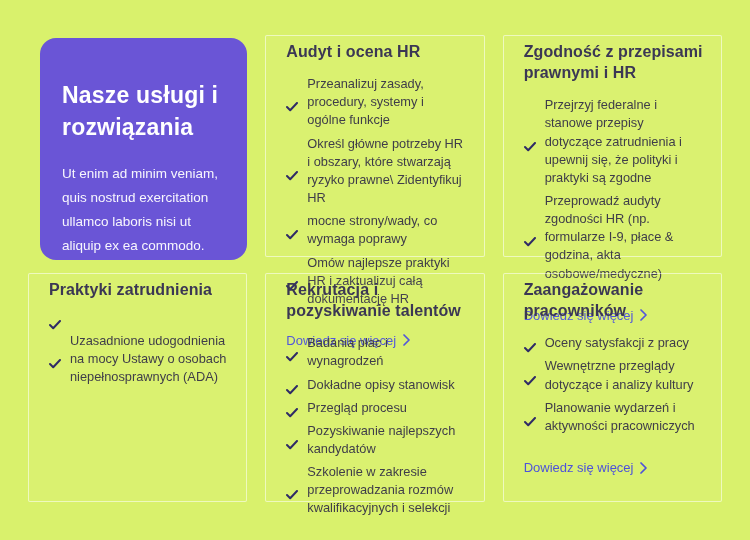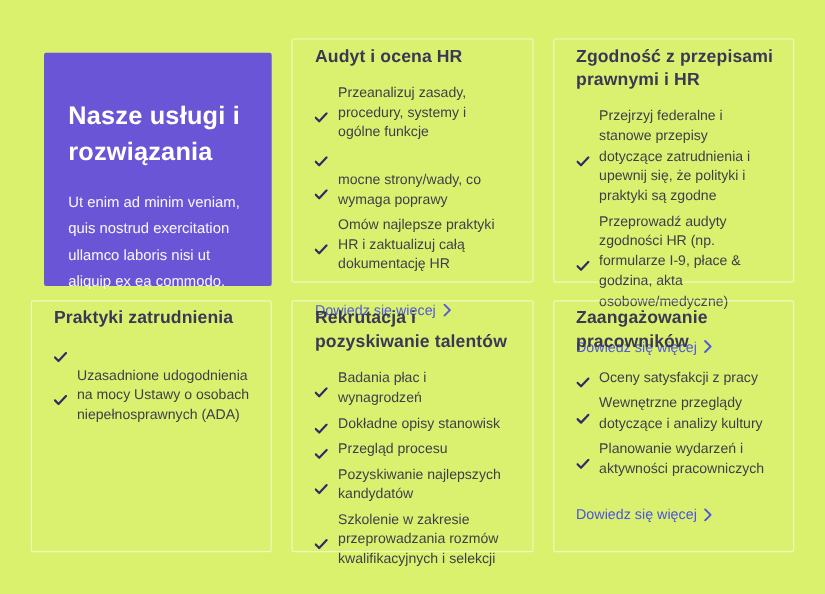--- a/index.html
+++ b/index.html
@@ -13,22 +13,22 @@
   .grid{
     position:absolute;left:28px;top:35px;width:694px;
     display:grid;
     grid-template-columns:repeat(3,1fr);
     grid-template-rows:222px 229px;
     column-gap:18px;row-gap:16px;
   }
   
   .hero{
     background:#6a55d6;
-    border-radius:2px;
-    margin:13px 0 -3px 12px;
+    border-radius:16px;
+    margin:3px 0 -3px 12px;
     padding:42px 22px 0 22px;
     box-sizing:border-box;
     color:#ffffff;
   }
   .hero h1{
     margin:0 0 18px 0;
     font-size:23px;line-height:1.39;font-weight:600;
     letter-spacing:.2px;
   }
   .hero p{
@@ -98,20 +98,21 @@
     </span>
     <span class="li-text">Przeanalizuj zasady, procedury, systemy i ogólne funkcje</span>
   </li>
 
   <li>
     <span class="check-ic">
       <svg viewBox="0 0 12 10" width="12" height="10" aria-hidden="true">
         <path d="M1 5l3.2 3.2L11 1" fill="none" stroke="currentColor" stroke-width="2" stroke-linecap="round" stroke-linejoin="round"></path>
       </svg>
     </span>
+    <span class="li-text">Określ główne potrzeby HR i obszary, które stwarzają ryzyko prawne\ Zidentyfikuj HR</span>
   </li>
 
   <li>
     <span class="check-ic">
       <svg viewBox="0 0 12 10" width="12" height="10" aria-hidden="true">
         <path d="M1 5l3.2 3.2L11 1" fill="none" stroke="currentColor" stroke-width="2" stroke-linecap="round" stroke-linejoin="round"></path>
       </svg>
     </span>
     <span class="li-text">mocne strony/wady, co wymaga poprawy</span>
   </li>

